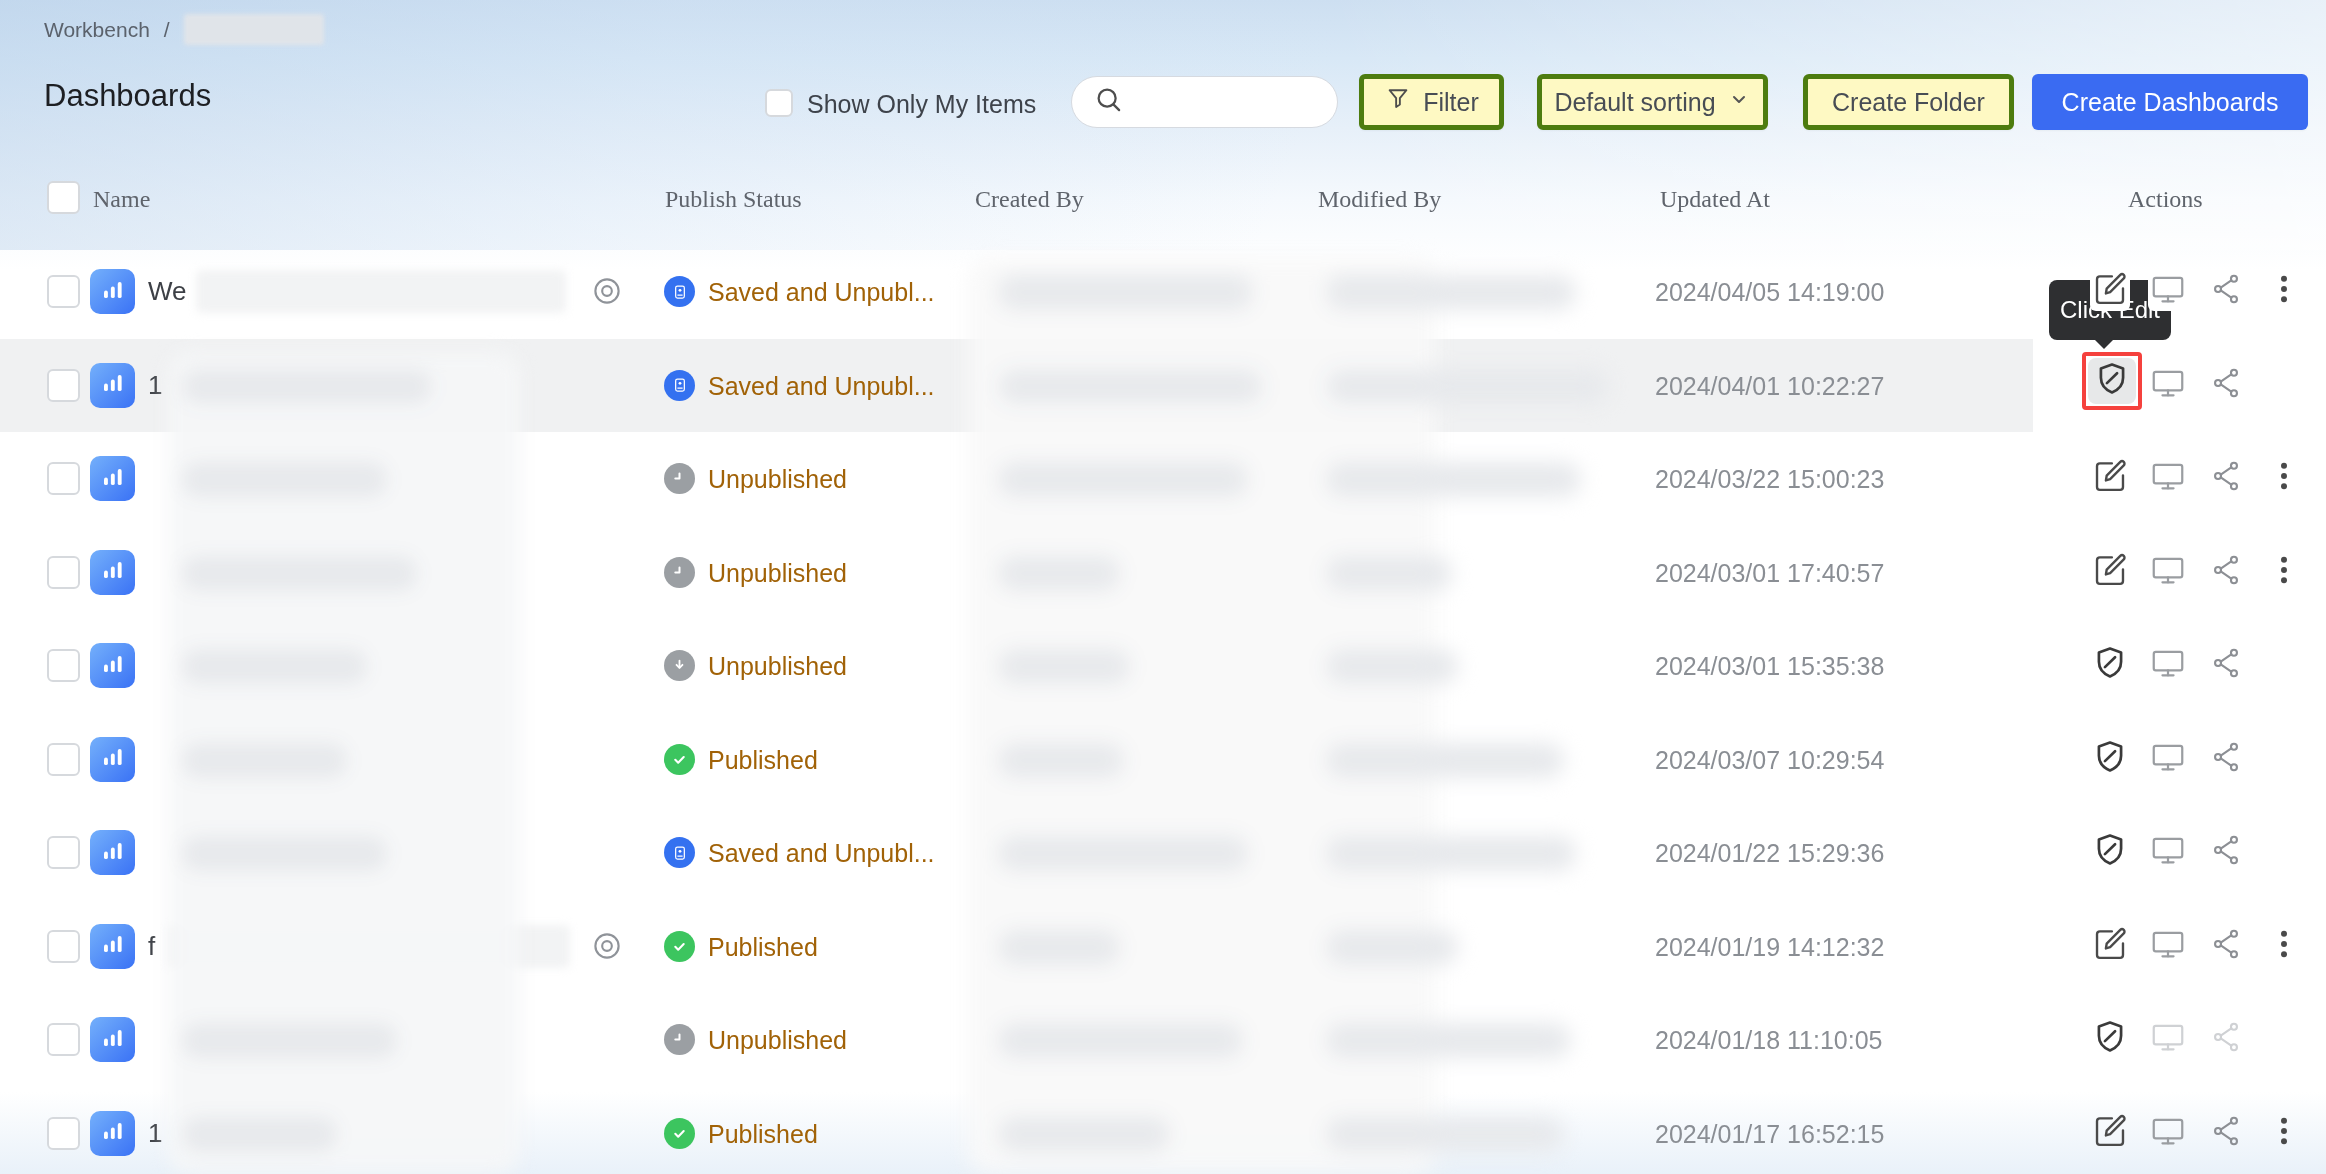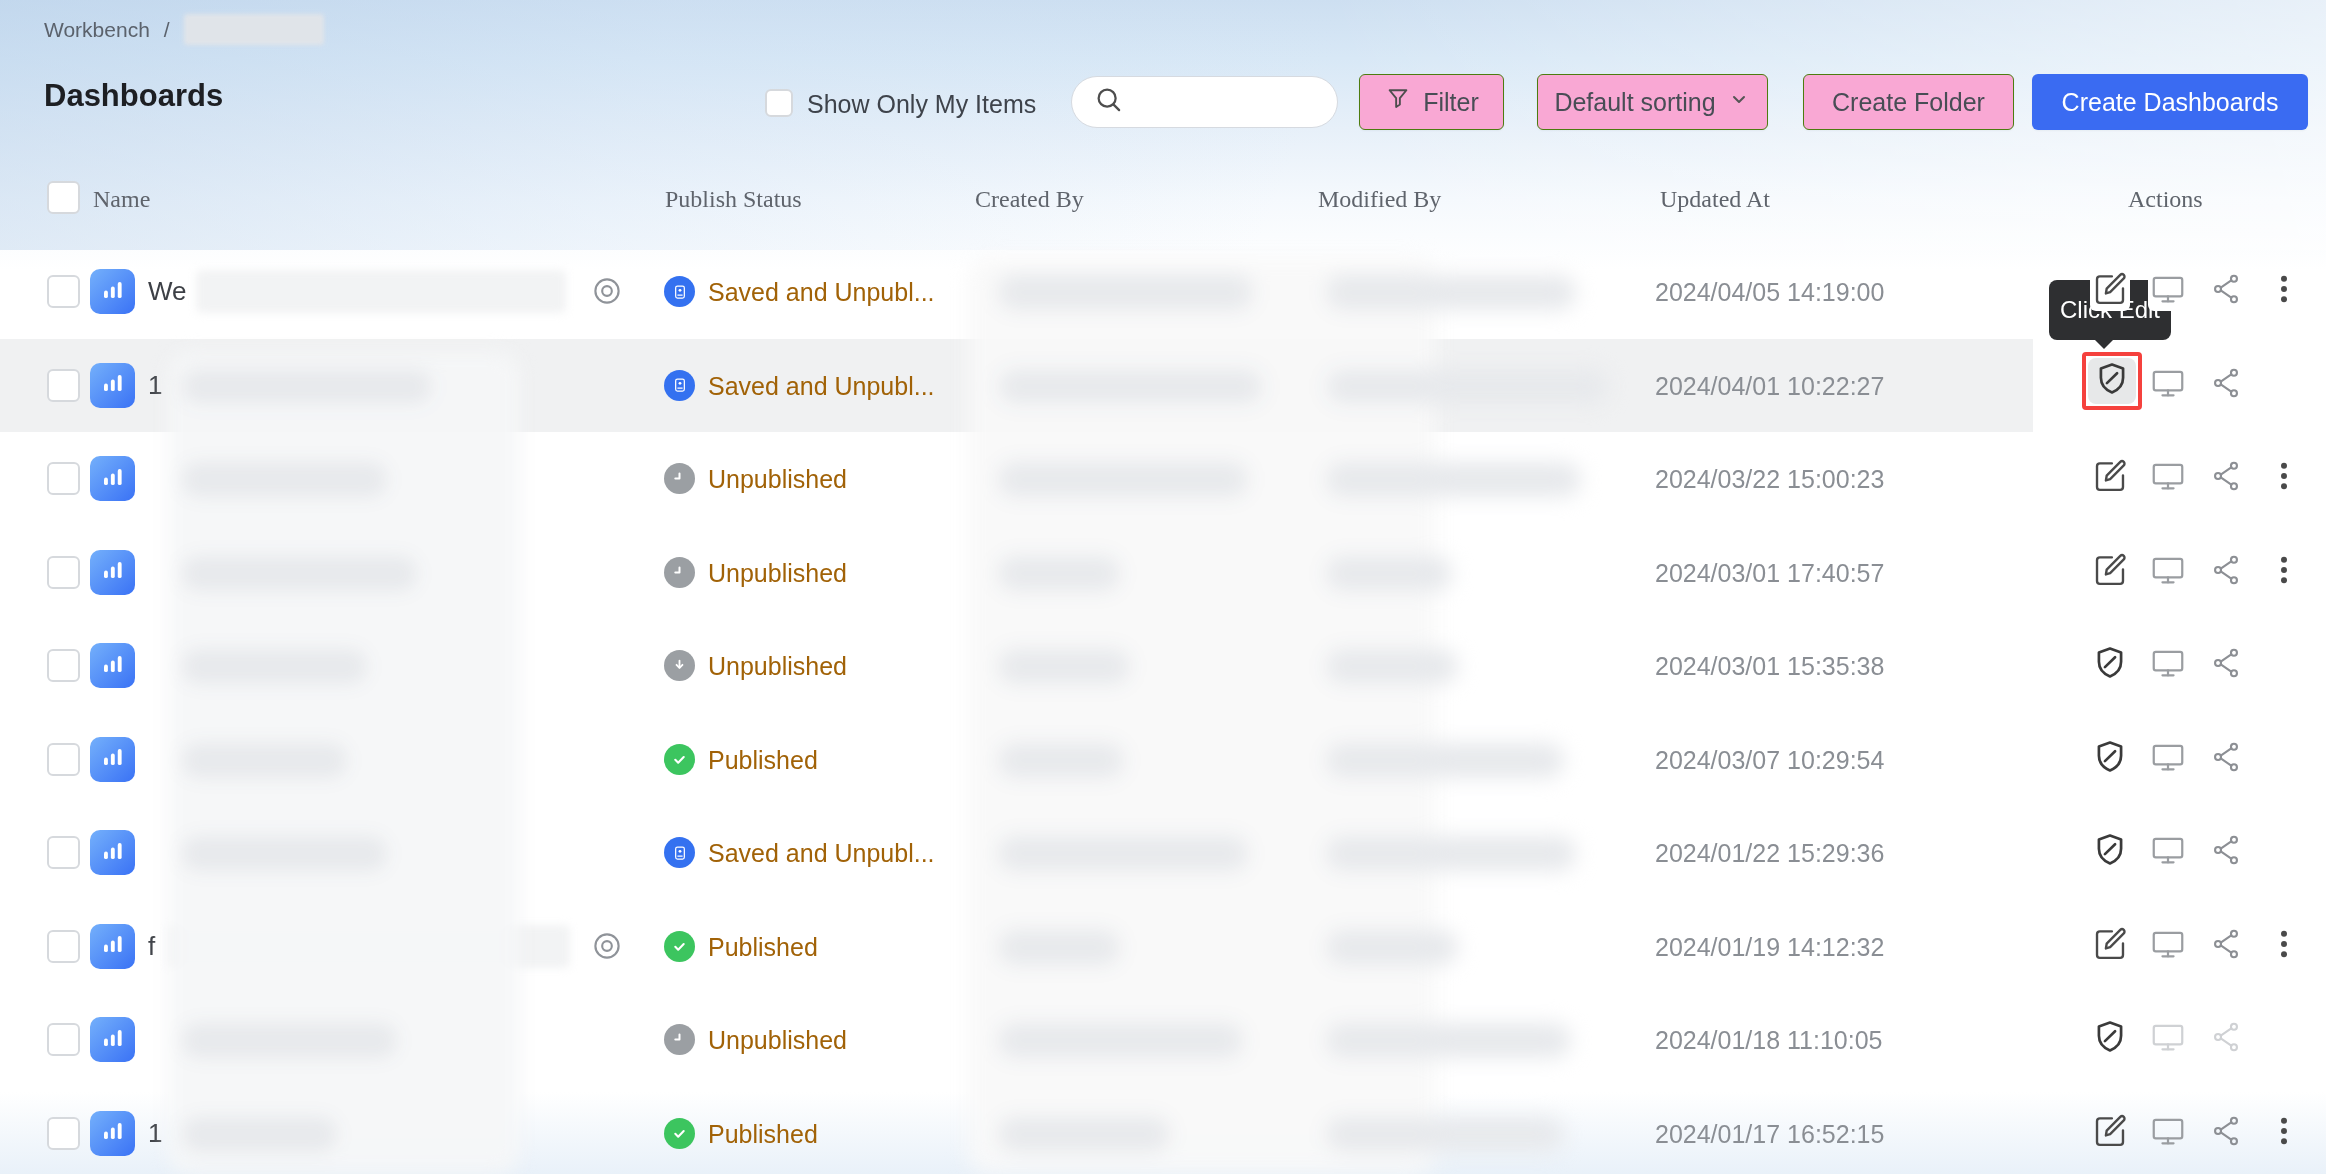--- a/index.html
+++ b/index.html
@@ -6,29 +6,29 @@
   body{
     width:2326px;height:1174px;overflow:hidden;position:relative;
     font-family:"Liberation Sans","DejaVu Sans",sans-serif;
     background:linear-gradient(180deg,#cddff1 0%,#d8e8f6 5%,#e7f0f9 11%,#f5f9fd 17%,#ffffff 23%,#ffffff 93%,#e9f1f9 100%);
   }
   .bg-sweep{position:absolute;left:0;top:0;width:2326px;height:250px;pointer-events:none;
     background:linear-gradient(112deg,rgba(182,207,233,.45) 0%,rgba(204,223,243,.30) 28%,rgba(255,255,255,0) 56%),
                linear-gradient(255deg,rgba(255,255,255,.55) 0%,rgba(255,255,255,0) 42%);}
   .breadcrumb{position:absolute;left:44px;top:14px;font-size:21px;color:#5b626c;display:flex;align-items:center;gap:14px;}
   .crumb-chip{display:inline-block;width:140px;height:31px;background:#e2e5e9;border-radius:3px;filter:blur(2px);opacity:.95;}
-  .page-title{position:absolute;left:44px;top:78px;font-size:31px;font-weight:700;color:#1d1f23;}
+  .page-title{position:absolute;left:44px;top:78px;font-size:31px;font-weight:400;color:#1d1f23;}
 
   
   .cb{background:#fff;border:2px solid #d6d9dd;border-radius:6px;box-sizing:border-box;}
   .tb-check{position:absolute;left:765px;top:89px;width:28px;height:28px;}
   .tb-label{position:absolute;left:807px;top:90px;font-size:25px;color:#3e434b;}
   .search{position:absolute;left:1071px;top:76px;width:267px;height:52px;border:1px solid #d6dae0;border-radius:27px;background:#fff;display:flex;align-items:center;padding-left:22px;box-sizing:border-box;gap:10px;}
   .search input{border:none;outline:none;font-size:23px;width:180px;background:transparent;color:#333;}
-  .btn{position:absolute;top:74px;height:56px;border-radius:6px;background:#f9a8d4;border:1px solid #4d7c0f;
+  .btn{position:absolute;top:74px;height:56px;border-radius:6px;background:#fef9c3;border:5px solid #4d7c0f;
        display:flex;align-items:center;justify-content:center;gap:11px;font-size:25px;color:#484d55;
        box-shadow:0 1px 2px rgba(31,56,88,.05);cursor:pointer;box-sizing:border-box;}
   .btn-filter{left:1359px;width:145px;}
   .btn-sort{left:1537px;width:231px;}
   .btn-folder{left:1803px;width:211px;}
   .btn-primary{left:2032px;width:276px;background:#3A6BF2;border:none;color:#fff;font-weight:400;}
 
   
   .th{position:absolute;top:186px;font-size:24px;color:#5f646c;font-family:Liberation Serif, serif;}
   .hd-check{position:absolute;left:47px;top:181px;width:33px;height:33px;}

